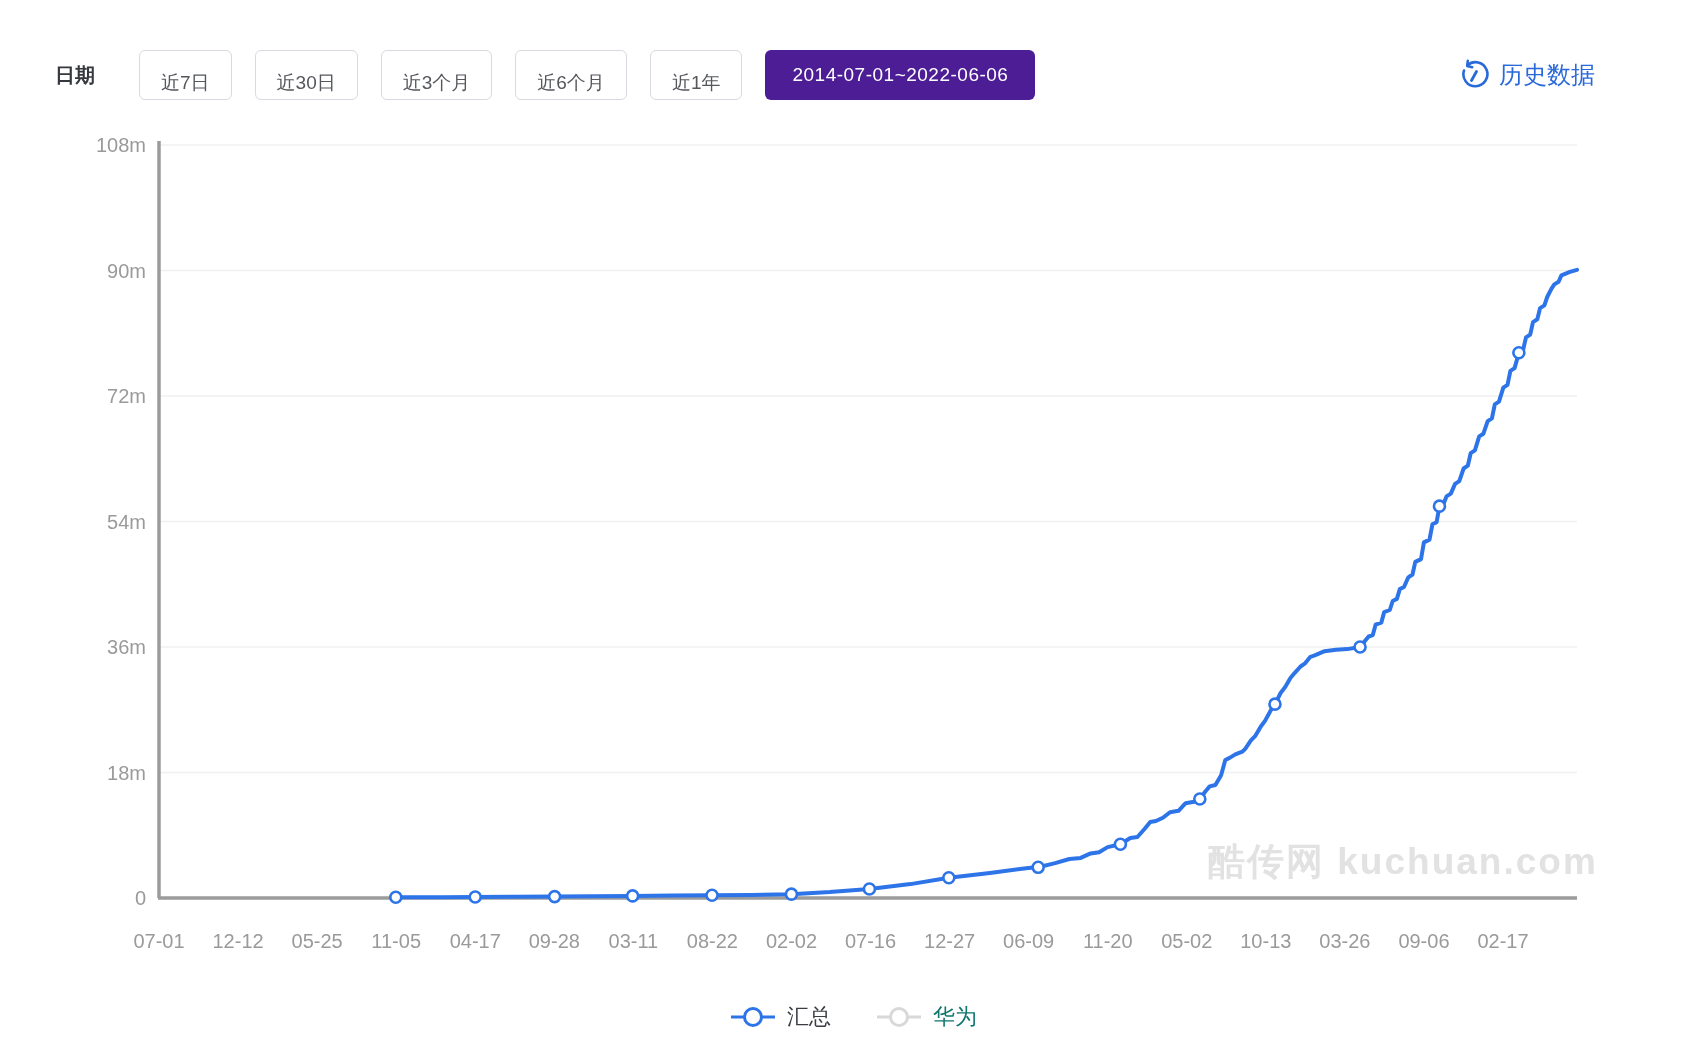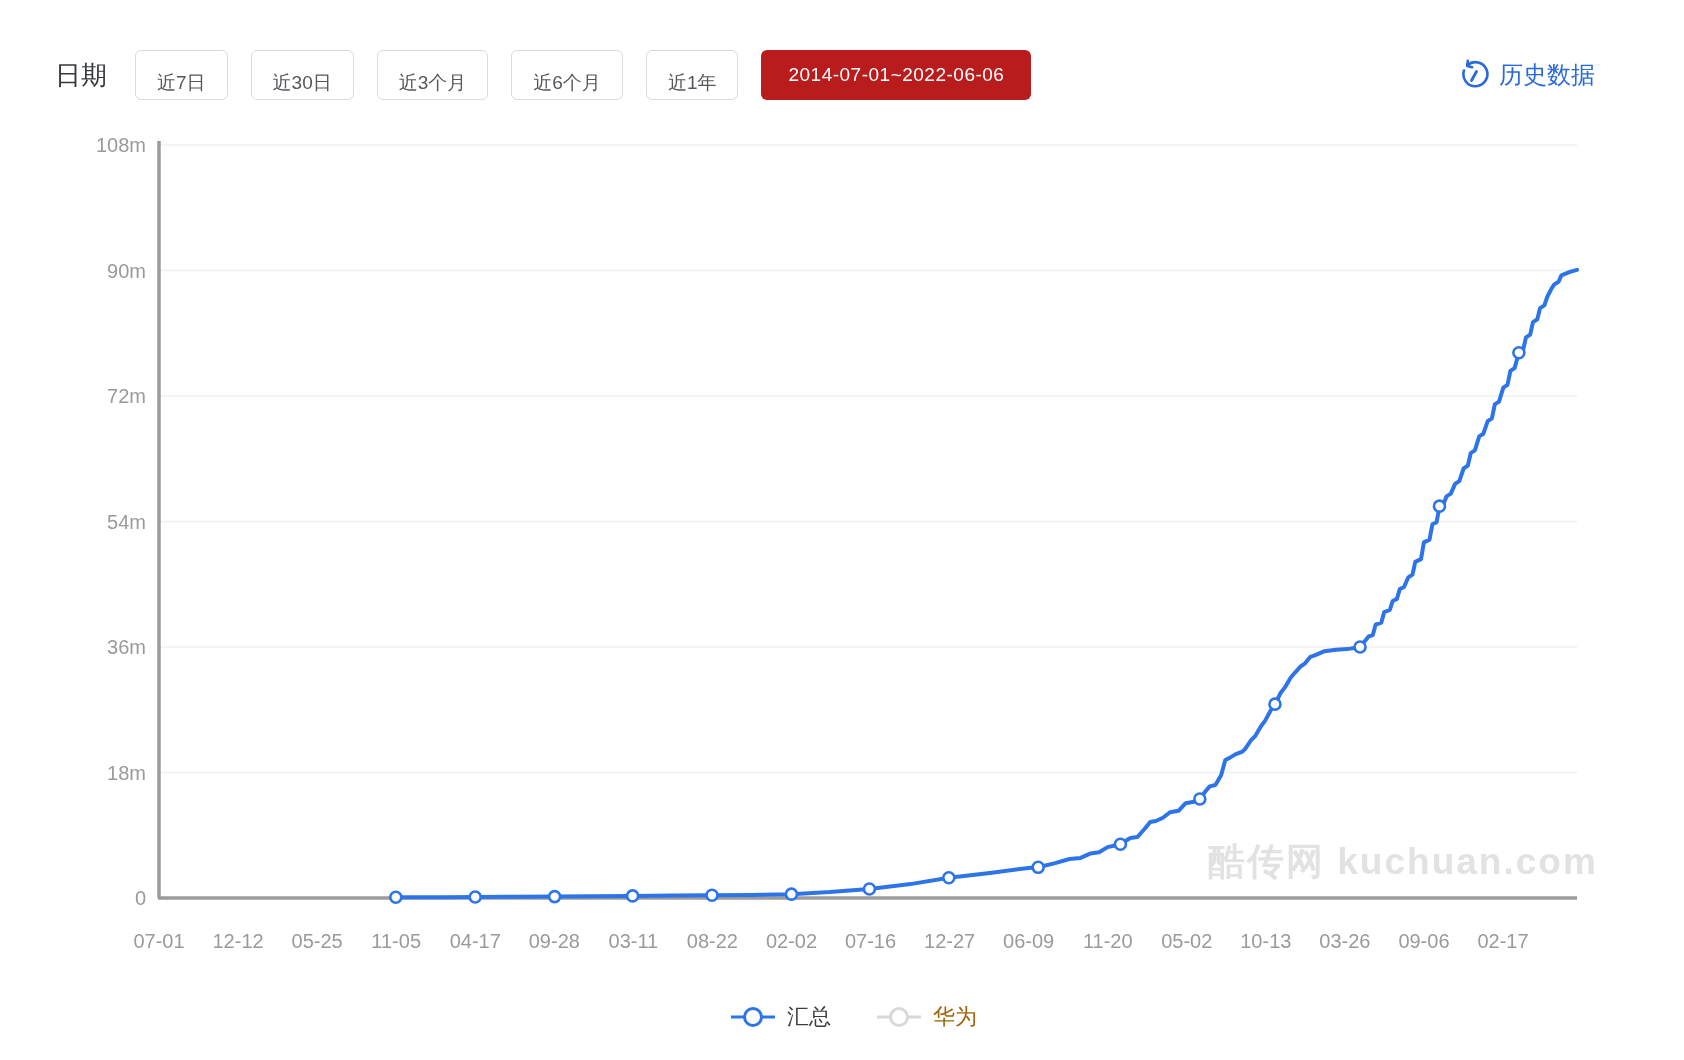--- a/index.html
+++ b/index.html
@@ -7,21 +7,21 @@
     width:1684px;height:1060px;position:relative;overflow:hidden;
     background:#ffffff;
     font-family:"Liberation Sans","DejaVu Sans",sans-serif;
     -webkit-font-smoothing:antialiased;
   }
   
   .header{
     position:absolute;top:50px;left:55px;right:0;height:50px;
     display:flex;align-items:center;
   }
-  .date-label{font-size:26px;color:#35383d;margin-right:28px;}
+  .date-label{font-size:20px;color:#35383d;margin-right:44px;font-weight:bold;}
   .range-btn{
     height:50px;line-height:47px;padding:8px 21px;box-sizing:border-box;
     border:1.5px solid #d7dae0;border-radius:6px;background:#ffffff;
     color:#55575c;font-size:19px;margin-right:23px;cursor:pointer;
     font-family:inherit;
   }
   .range-btn-active{
     height:50px;line-height:50px;padding:0 27px;box-sizing:border-box;
     border:none;border-radius:6px;background:#2b7ae9;color:#ffffff;
     font-size:19px;cursor:pointer;font-family:inherit;letter-spacing:0.5px;
@@ -35,29 +35,29 @@
   svg.chart{position:absolute;left:0;top:0;}
   .ytick,.xtick{font-size:20px;fill:#9a9a9a;}
   .wm{font-size:37px;font-weight:bold;fill:#e2e2e2;letter-spacing:2px;}
   
   .legend{
     position:absolute;left:12px;top:1002px;width:100%;
     display:flex;justify-content:center;align-items:center;gap:46px;
   }
   .legend-item{display:flex;align-items:center;gap:12px;font-size:22px;cursor:pointer;}
   .legend-item .lbl-active{color:#3a3d42;}
-  .legend-item .lbl-inactive{color:#a16207;font-family:Liberation Serif, serif;}
+  .legend-item .lbl-inactive{color:#0f766e;font-family:Liberation Serif, serif;}
 </style>
 </head>
 <body>
 
 <div class="header">
   <span class="date-label">日期</span>
   <span id="range-buttons"><button class="range-btn">近7日</button><button class="range-btn">近30日</button><button class="range-btn">近3个月</button><button class="range-btn">近6个月</button><button class="range-btn">近1年</button></span>
-  <button class="range-btn-active" style="background: #b91c1c;">2014-07-01~2022-06-06</button>
+  <button class="range-btn-active" style="background: #4c1d95;">2014-07-01~2022-06-06</button>
   <div class="history-link">
     <span>
       <svg width="32" height="32" viewBox="0 0 32 32">
         <path d="M 9.5 6.2 A 12 12 0 1 1 6.0 11.5" fill="none" stroke="#2969d9" stroke-width="2.6" stroke-linecap="round"></path>
         <path d="M 9.8 1.8 L 9.2 7.0 L 14.2 8.2" fill="none" stroke="#2969d9" stroke-width="2.6" stroke-linecap="round" stroke-linejoin="round"></path>
         <path d="M 13.5 21.5 L 18.5 12.5" fill="none" stroke="#2969d9" stroke-width="2.8" stroke-linecap="round"></path>
       </svg>
     </span>
     <span>历史数据</span>
   </div>

